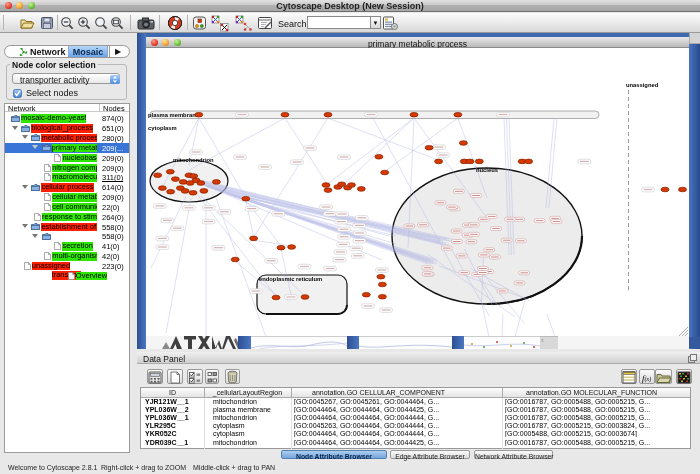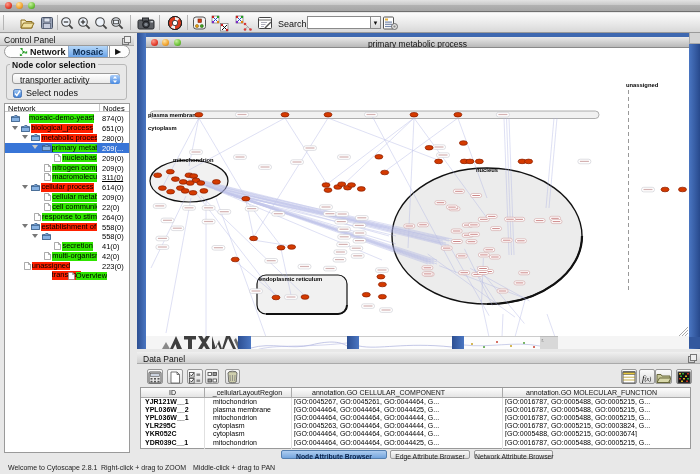--- a/index.html
+++ b/index.html
@@ -4,20 +4,21 @@
 *{margin:0;padding:0;box-sizing:border-box;}
 html,body{width:700px;height:474px;overflow:hidden;}
 body{font-family:"Liberation Sans",sans-serif;background:#e8e8e8;position:relative;}
 .abs{position:absolute;}
 </style></head><body>
 
 <div class="abs" style="left:0;top:0;width:700px;height:12px;background:linear-gradient(#e3e3e3,#c9c9c9 45%,#b2b2b2 50%,#a5a5a5);border-bottom:1px solid #6f6f6f;">
  <div class="abs" style="left:5px;top:2px;width:7px;height:7px;border-radius:50%;background:radial-gradient(circle at 35% 30%,#ff9a8a,#e33d2c 60%,#a01f12);"></div>
  <div class="abs" style="left:16px;top:2px;width:7px;height:7px;border-radius:50%;background:radial-gradient(circle at 35% 30%,#ffe3a0,#f2a32e 60%,#b06e10);"></div>
  <div class="abs" style="left:27.5px;top:2px;width:7px;height:7px;border-radius:50%;background:radial-gradient(circle at 35% 30%,#c8f0a0,#6cc238 60%,#3d7d1a);"></div>
+ <div class="abs" style="left:0;top:1px;width:700px;text-align:center;font-size:9px;font-weight:bold;color:#222;">Cytoscape Desktop (New Session)</div>
 </div>
 
 <div class="abs" style="left:0;top:13px;width:700px;height:20px;background:linear-gradient(#fbfbfb,#e9e9e9 55%,#d8d8d8);border-bottom:1px solid #9a9a9a;">
 
 <div class="abs" style="left:3px;top:2px;width:1px;height:15px;background:#b5b5b5;"></div>
     <div class="abs" style="left:57px;top:2px;width:1px;height:15px;background:#b5b5b5;"></div>
     <div class="abs" style="left:130px;top:2px;width:1px;height:15px;background:#b5b5b5;"></div>
     <div class="abs" style="left:159px;top:2px;width:1px;height:15px;background:#b5b5b5;"></div>
     <div class="abs" style="left:187px;top:2px;width:1px;height:15px;background:#b5b5b5;"></div>
 <div class="abs" style="left:19.0px;top:2px;width:16px;height:16px;"><svg width="16" height="16" viewBox="0 0 16 16">
@@ -109,27 +110,20 @@
         <rect x="3" y="3.5" width="3" height="2" fill="#e8b23a"></rect>
         <rect x="3" y="6.5" width="7" height="1.2" fill="#7788aa"></rect>
         <rect x="3" y="8.7" width="7" height="1.2" fill="#7788aa"></rect>
         <rect x="3" y="10.9" width="7" height="1.2" fill="#7788aa"></rect>
         <circle cx="12.5" cy="11.5" r="3" fill="#dcdcdc" stroke="#555" stroke-width="0.8"></circle>
         <circle cx="12.5" cy="11.5" r="1.1" fill="#888"></circle>
       </svg></div>
 </div>
 
 <div class="abs" style="left:0;top:34px;width:134px;height:426px;">
- <div class="abs" style="left:0;top:0;width:134px;height:12px;background:linear-gradient(#f0f0f0,#cfcfcf);border-bottom:1px solid #aaa;">
-   <div class="abs" style="left:4px;top:1px;font-size:8.5px;color:#111;">Control Panel</div>
-   <svg class="abs" style="left:122px;top:2px;" width="9" height="9" viewBox="0 0 9 9">
-        <rect x="0.5" y="2.5" width="6" height="6" fill="none" stroke="#777"></rect>
-        <rect x="2.5" y="0.5" width="6" height="6" fill="#eee" stroke="#777"></rect>
-      </svg>
- </div>
  <div class="abs" style="left:4px;top:11px;width:126px;height:13px;background:#fdfdfd;border:1px solid #9a9a9a;border-radius:7px;overflow:hidden;">
    <svg class="abs" style="left:14px;top:2px;" width="9" height="9" viewBox="0 0 10 10">
         <g fill="#2ba02b">
           <path d="M1 0 L4 0 L4 3 Z"></path>
           <path d="M9 3 L9 6 L6 6 Z"></path>
           <path d="M1 6 L4 9 L1 9 Z"></path>
           <circle cx="5" cy="4.5" r="1.3"></circle>
         </g>
         <path d="M2 1 L5 4 M8 5 L5 4 M2 8 L5 5" stroke="#2ba02b" stroke-width="0.8" fill="none"></path>
       </svg>
@@ -170,21 +164,21 @@
 <div class="abs" style="left:0;top:0;width:124px;height:8px;background:#fff;border-bottom:1px solid #c8c8c8;">
         <span class="abs" style="left:3px;top:0;">Network</span>
         <span class="abs" style="left:98px;top:0;">Nodes</span>
         <span class="abs" style="left:94px;top:0;width:1px;height:8px;background:#c8c8c8;"></span>
       </div>
 <div class="abs" style="left:0;top:9.5px;width:124px;height:9.8px;">
         <span class="abs" style="left:6.0px;top:1.2px;"><svg width="9" height="7" viewBox="0 0 9 7">
             <path d="M0.5 6.5 L0.5 1.5 L3 1.5 L3.8 0.5 L6 0.5 L6 1.5 L8.5 1.5 L8.5 6.5 Z" fill="#6f9dd4" stroke="#33567e" stroke-width="0.7"></path>
             <rect x="0.5" y="2.6" width="8" height="3.9" fill="#87b2e2" stroke="#33567e" stroke-width="0.6"></rect>
           </svg></span>
-        <span class="abs" style="left:16.0px;top:0.8px;max-width:76.0px;overflow:hidden;background:#2fe500;white-space:nowrap;line-height:8.4px;margin-left:8px;">mosaic-demo-yeast</span>
+        <span class="abs" style="left:16.0px;top:0.8px;max-width:76.0px;overflow:hidden;background:#2fe500;white-space:nowrap;line-height:8.4px;">mosaic-demo-yeast</span>
         <span class="abs" style="left:97px;top:0.8px;color:#000;">874(0)</span>
       </div>
 <div class="abs" style="left:0;top:19.4px;width:124px;height:9.8px;">
         <span class="abs" style="left:7.0px;top:2.2px;width:0;height:0;border-left:3px solid transparent;border-right:3px solid transparent;border-top:4.5px solid #777;"></span>
         <span class="abs" style="left:16.2px;top:1.2px;"><svg width="9" height="7" viewBox="0 0 9 7">
             <path d="M0.5 6.5 L0.5 1.5 L3 1.5 L3.8 0.5 L6 0.5 L6 1.5 L8.5 1.5 L8.5 6.5 Z" fill="#6f9dd4" stroke="#33567e" stroke-width="0.7"></path>
             <rect x="0.5" y="2.6" width="8" height="3.9" fill="#87b2e2" stroke="#33567e" stroke-width="0.6"></rect>
           </svg></span>
         <span class="abs" style="left:26.2px;top:0.8px;max-width:65.8px;overflow:hidden;background:#ff2000;white-space:nowrap;line-height:8.4px;">biological_process</span>
         <span class="abs" style="left:97px;top:0.8px;color:#000;">651(0)</span>

